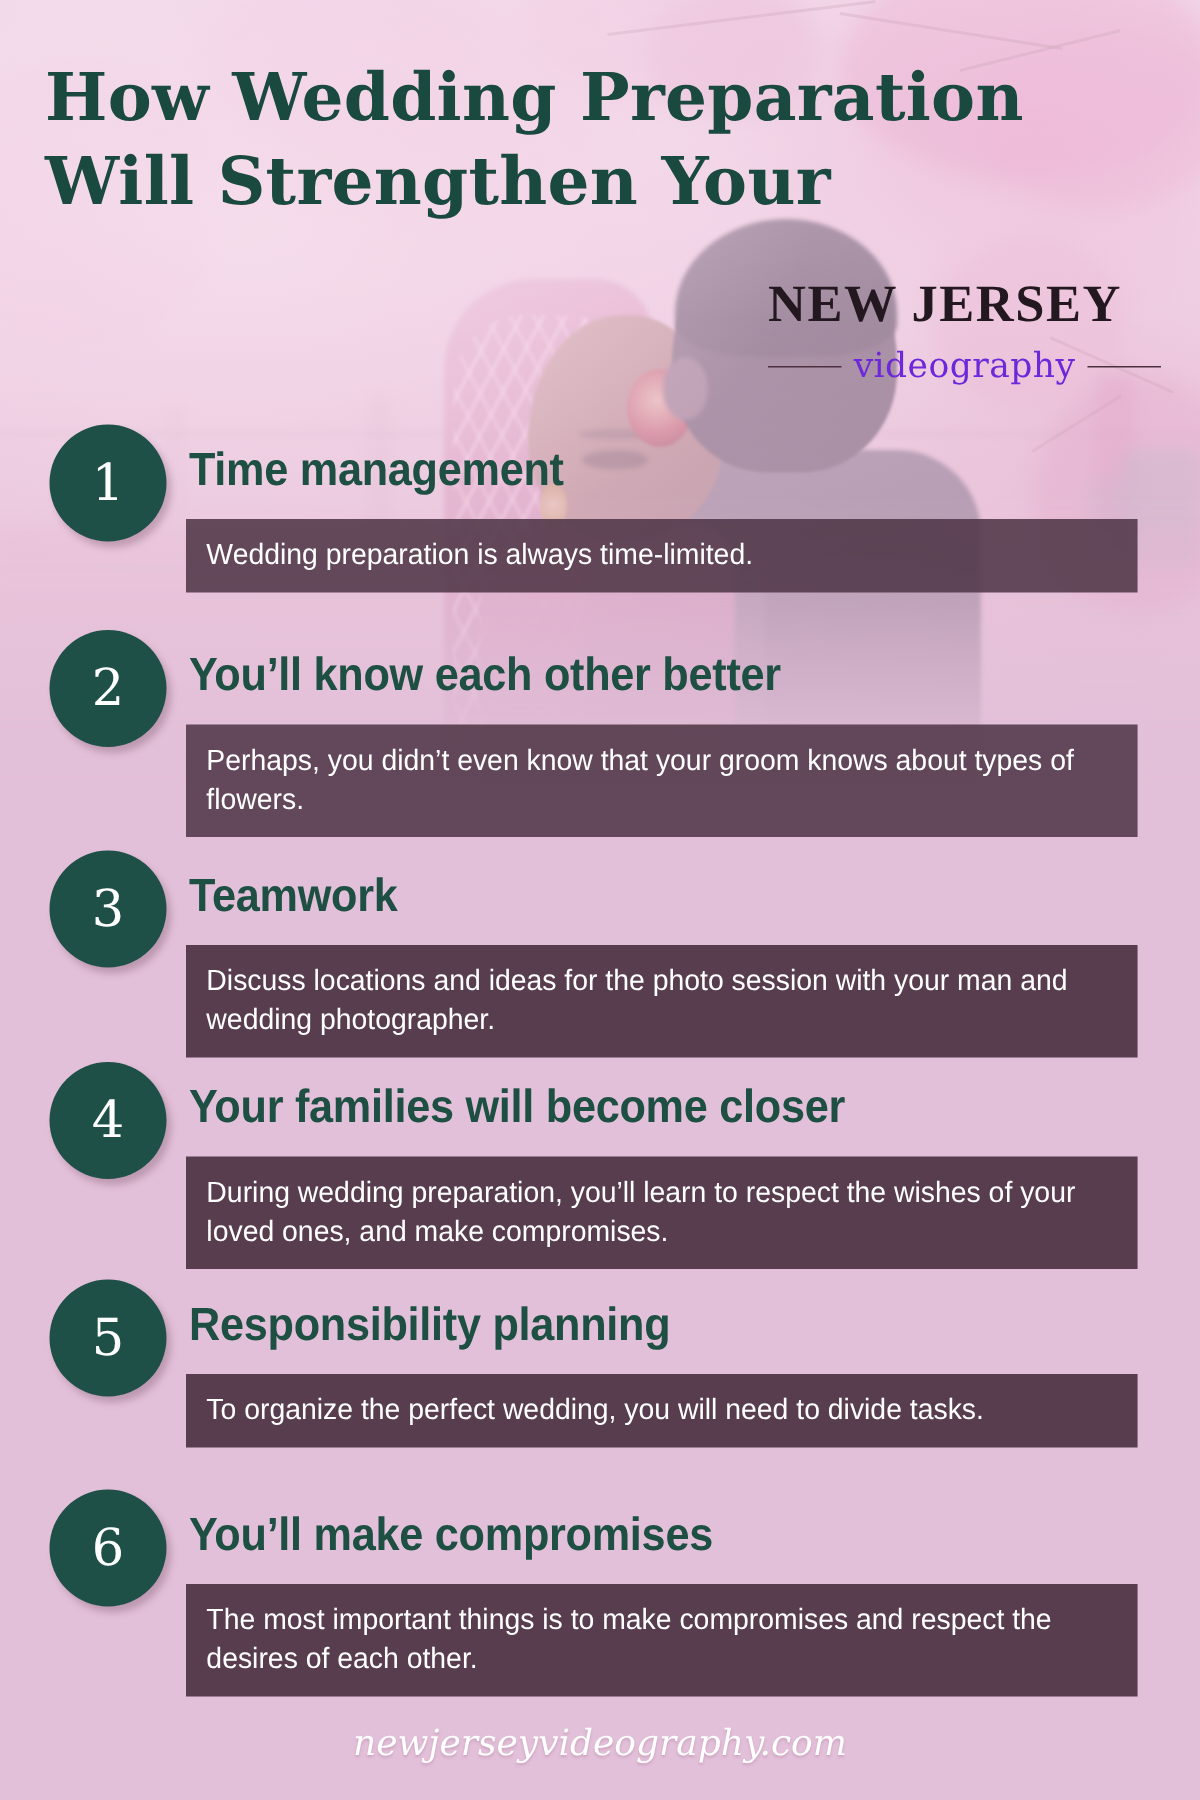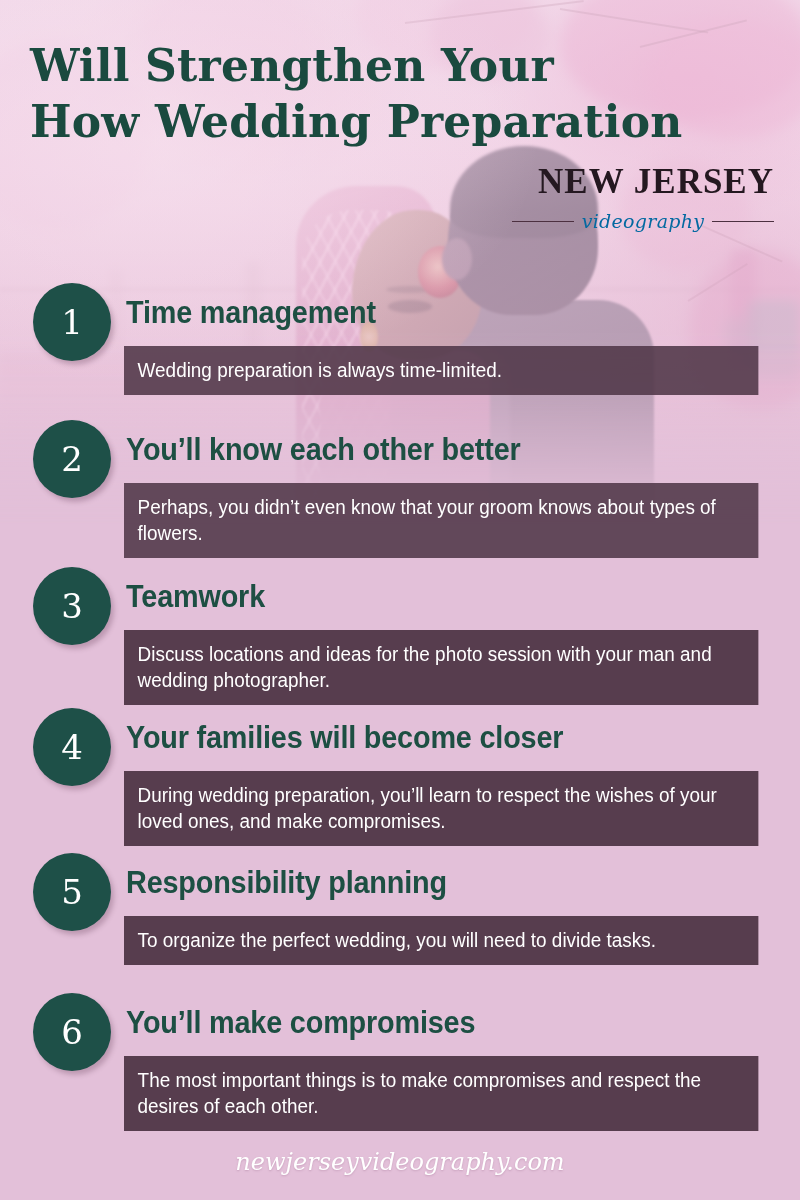--- a/index.html
+++ b/index.html
@@ -121,31 +121,31 @@
   
   .heading{
     position:absolute; left:30px; top:38px; width:690px;
     font-family:"DejaVu Serif", serif;
     font-size:44px; line-height:1.28;
     color:#1a4a3f; letter-spacing:.2px;
   }
   .heading .ln{ display:block; white-space:nowrap; }
 
   
-  .logo{ position:absolute; left:512px; top:164px; width:262px; text-align:right; }
+  .logo{ position:absolute; left:512px; top:185px; width:262px; text-align:left; }
   .logo-main{
     font-family:"Liberation Serif", serif;
     font-weight:bold; font-size:35px; letter-spacing:1px;
     color:#241820; line-height:1;
   }
   .logo-sub-row{ display:flex; align-items:center; gap:8px; margin-top:11px; }
   .logo-rule{ flex:1; height:1px; background:#4c3040; }
   .logo-sub{
-    font-family:"DejaVu Serif", serif; font-style:italic;
-    font-size:19px; color:#0369a1; letter-spacing:.3px;
+    font-family:"DejaVu Serif", serif; 
+    font-size:23px; color:#6d28d9; letter-spacing:.3px;
   }
 
   
   .list{ position:absolute; left:0; top:283px; width:800px; }
   .item{ position:relative; }
 
   .badge{
     position:absolute; left:33px; width:78px; height:78px; border-radius:50%;
     background:#1e5048; box-shadow:3px 4px 5px rgba(90,50,75,.28);
     display:flex; align-items:center; justify-content:center;
@@ -221,22 +221,22 @@
     <div class="groom-head"></div>
     <div class="groom-hair"></div>
     <div class="groom-ear"></div>
   </div>
 
   <div class="photo-wash"></div>
   <div class="photo-wash2"></div>
 </div>
 
 <h1 class="heading">
+  <span class="ln">How Wedding Preparation</span>
   <span class="ln">Will Strengthen Your</span>
-  <span class="ln">How Wedding Preparation</span>
 </h1>
 
 <div class="logo">
   <div class="logo-main">NEW JERSEY</div>
   <div class="logo-sub-row">
     <span class="logo-rule"></span>
     <span class="logo-sub">videography</span>
     <span class="logo-rule"></span>
   </div>
 </div>

